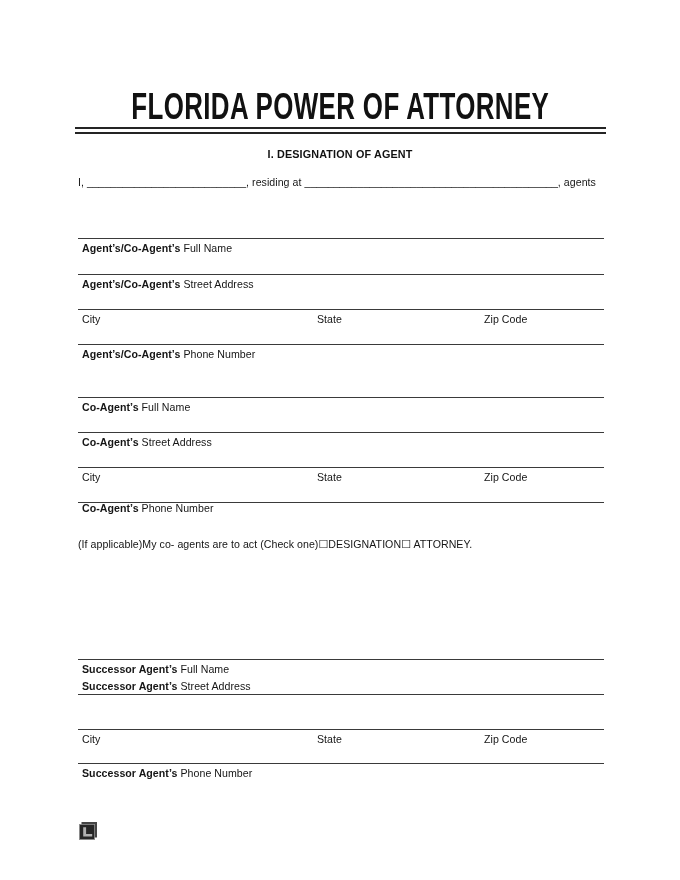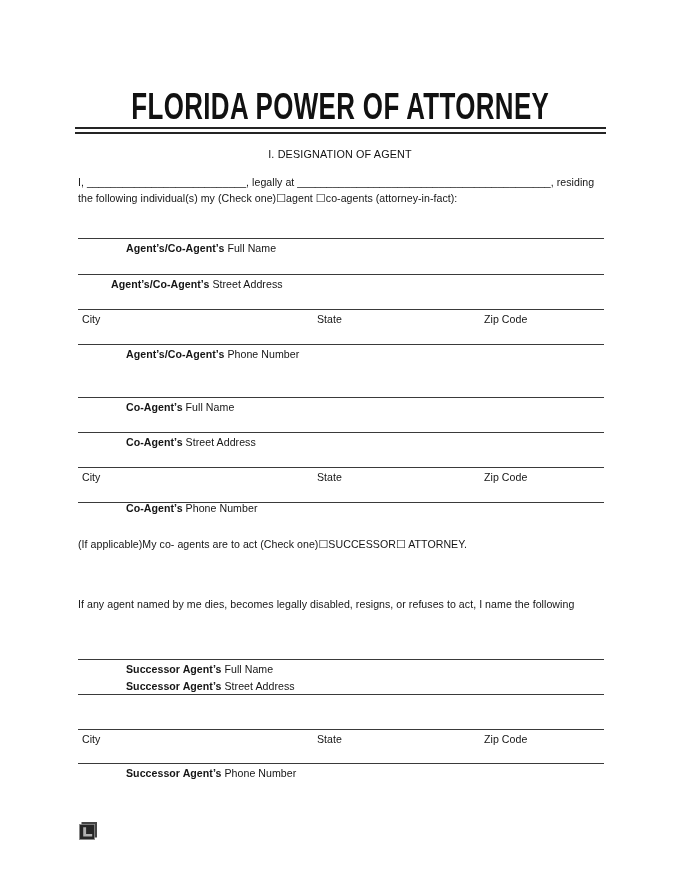--- a/index.html
+++ b/index.html
@@ -11,53 +11,52 @@
   .title-inner{
     display:inline-block;font-size:36px;font-weight:bold;white-space:nowrap;
     letter-spacing:0.5px;transform:scaleX(0.72);transform-origin:50% 50%;color:#111;
   }
   .title-rule{
     position:absolute;top:127px;left:75px;width:531px;height:3px;
     border-top:2px solid #242424;border-bottom:2px solid #242424;
   }
   .sec-h{
     position:absolute;left:0;width:100%;text-align:center;
-    font-size:10.8px;font-weight:normal;letter-spacing:0.15px;color:#111;
+    font-size:10.8px;font-weight:bold;letter-spacing:0.15px;color:#111;
   }
   .para{
     position:absolute;left:78px;font-size:10.6px;line-height:13px;
     white-space:nowrap;color:#151515;letter-spacing:0.05px;
   }
   .rule{position:absolute;left:78px;width:526px;height:0;border-top:1.6px solid #3a3a3a;}
   .flabel{
     position:absolute;font-size:10.6px;white-space:nowrap;color:#151515;letter-spacing:0.05px;
   }
-  .b{font-weight:bold;margin-left:44px;}
+  .b{font-weight:bold;}
   .cbx{font-family:"DejaVu Sans",sans-serif;font-size:11px;}
   .blank{letter-spacing:0;}
   .logo{position:absolute;left:79px;top:822px;width:18px;height:18px;}
 </style>
 </head>
 <body>
 
 <div class="page">
 
   <div class="title-wrap"><span class="title-inner">FLORIDA POWER OF ATTORNEY</span></div>
   <div class="title-rule"></div>
 
   <div class="sec-h" style="top:148px">I. DESIGNATION OF AGENT</div>
 
-  <div class="para" style="top:176px"><span>I, </span><span class="blank">___________________________</span><span>, legally at </span><span class="blank">___________________________________________</span><span>, residing</span></div>
-  <div class="para" style="top:192px"><span>the following individual(s) my (Check one)</span><span class="cbx">☐</span><span>agent </span><span class="cbx">☐</span><span>co-agents (attorney-in-fact):</span></div>
+  <div class="para" style="top:176px"><span>I, </span><span class="blank">___________________________</span><span>, residing at </span><span class="blank">___________________________________________</span><span>, agents</span></div>
 
   <div class="rule" style="top:238px"></div>
   <div class="flabel" style="left:82px;top:242px"><span class="b">Agent’s/Co-Agent’s</span><span> Full Name</span></div>
 
   <div class="rule" style="top:274px"></div>
-  <div class="flabel" style="left:67px;top:278px"><span class="b">Agent’s/Co-Agent’s</span><span> Street Address</span></div>
+  <div class="flabel" style="left:82px;top:278px"><span class="b">Agent’s/Co-Agent’s</span><span> Street Address</span></div>
 
   <div class="rule" style="top:309px"></div>
   <div class="flabel" style="left:82px;top:313px">City</div>
   <div class="flabel" style="left:317px;top:313px">State</div>
   <div class="flabel" style="left:484px;top:313px">Zip Code</div>
 
   <div class="rule" style="top:344px"></div>
   <div class="flabel" style="left:82px;top:348px"><span class="b">Agent’s/Co-Agent’s</span><span> Phone Number</span></div>
 
   <div class="rule" style="top:397px"></div>
@@ -67,24 +66,23 @@
   <div class="flabel" style="left:82px;top:436px"><span class="b">Co-Agent’s</span><span> Street Address</span></div>
 
   <div class="rule" style="top:467px"></div>
   <div class="flabel" style="left:82px;top:471px">City</div>
   <div class="flabel" style="left:317px;top:471px">State</div>
   <div class="flabel" style="left:484px;top:471px">Zip Code</div>
 
   <div class="rule" style="top:502px"></div>
   <div class="flabel" style="left:82px;top:502px"><span class="b">Co-Agent’s</span><span> Phone Number</span></div>
 
-  <div class="para" style="top:538px"><span>(If applicable)My co- agents are to act (Check one)</span><span class="cbx">☐</span><span>SUCCESSOR</span><span class="cbx">☐</span><span> ATTORNEY.</span></div>
+  <div class="para" style="top:538px"><span>(If applicable)My co- agents are to act (Check one)</span><span class="cbx">☐</span><span>DESIGNATION</span><span class="cbx">☐</span><span> ATTORNEY.</span></div>
 
 
-  <div class="para" style="top:598px">If any agent named by me dies, becomes legally disabled, resigns, or refuses to act, I name the following</div>
 
   <div class="rule" style="top:659px"></div>
   <div class="flabel" style="left:82px;top:663px"><span class="b">Successor Agent’s</span><span> Full Name</span></div>
 
   <div class="rule" style="top:694px"></div>
   <div class="flabel" style="left:82px;top:680px"><span class="b">Successor Agent’s</span><span> Street Address</span></div>
 
   <div class="rule" style="top:729px"></div>
   <div class="flabel" style="left:82px;top:733px">City</div>
   <div class="flabel" style="left:317px;top:733px">State</div>

